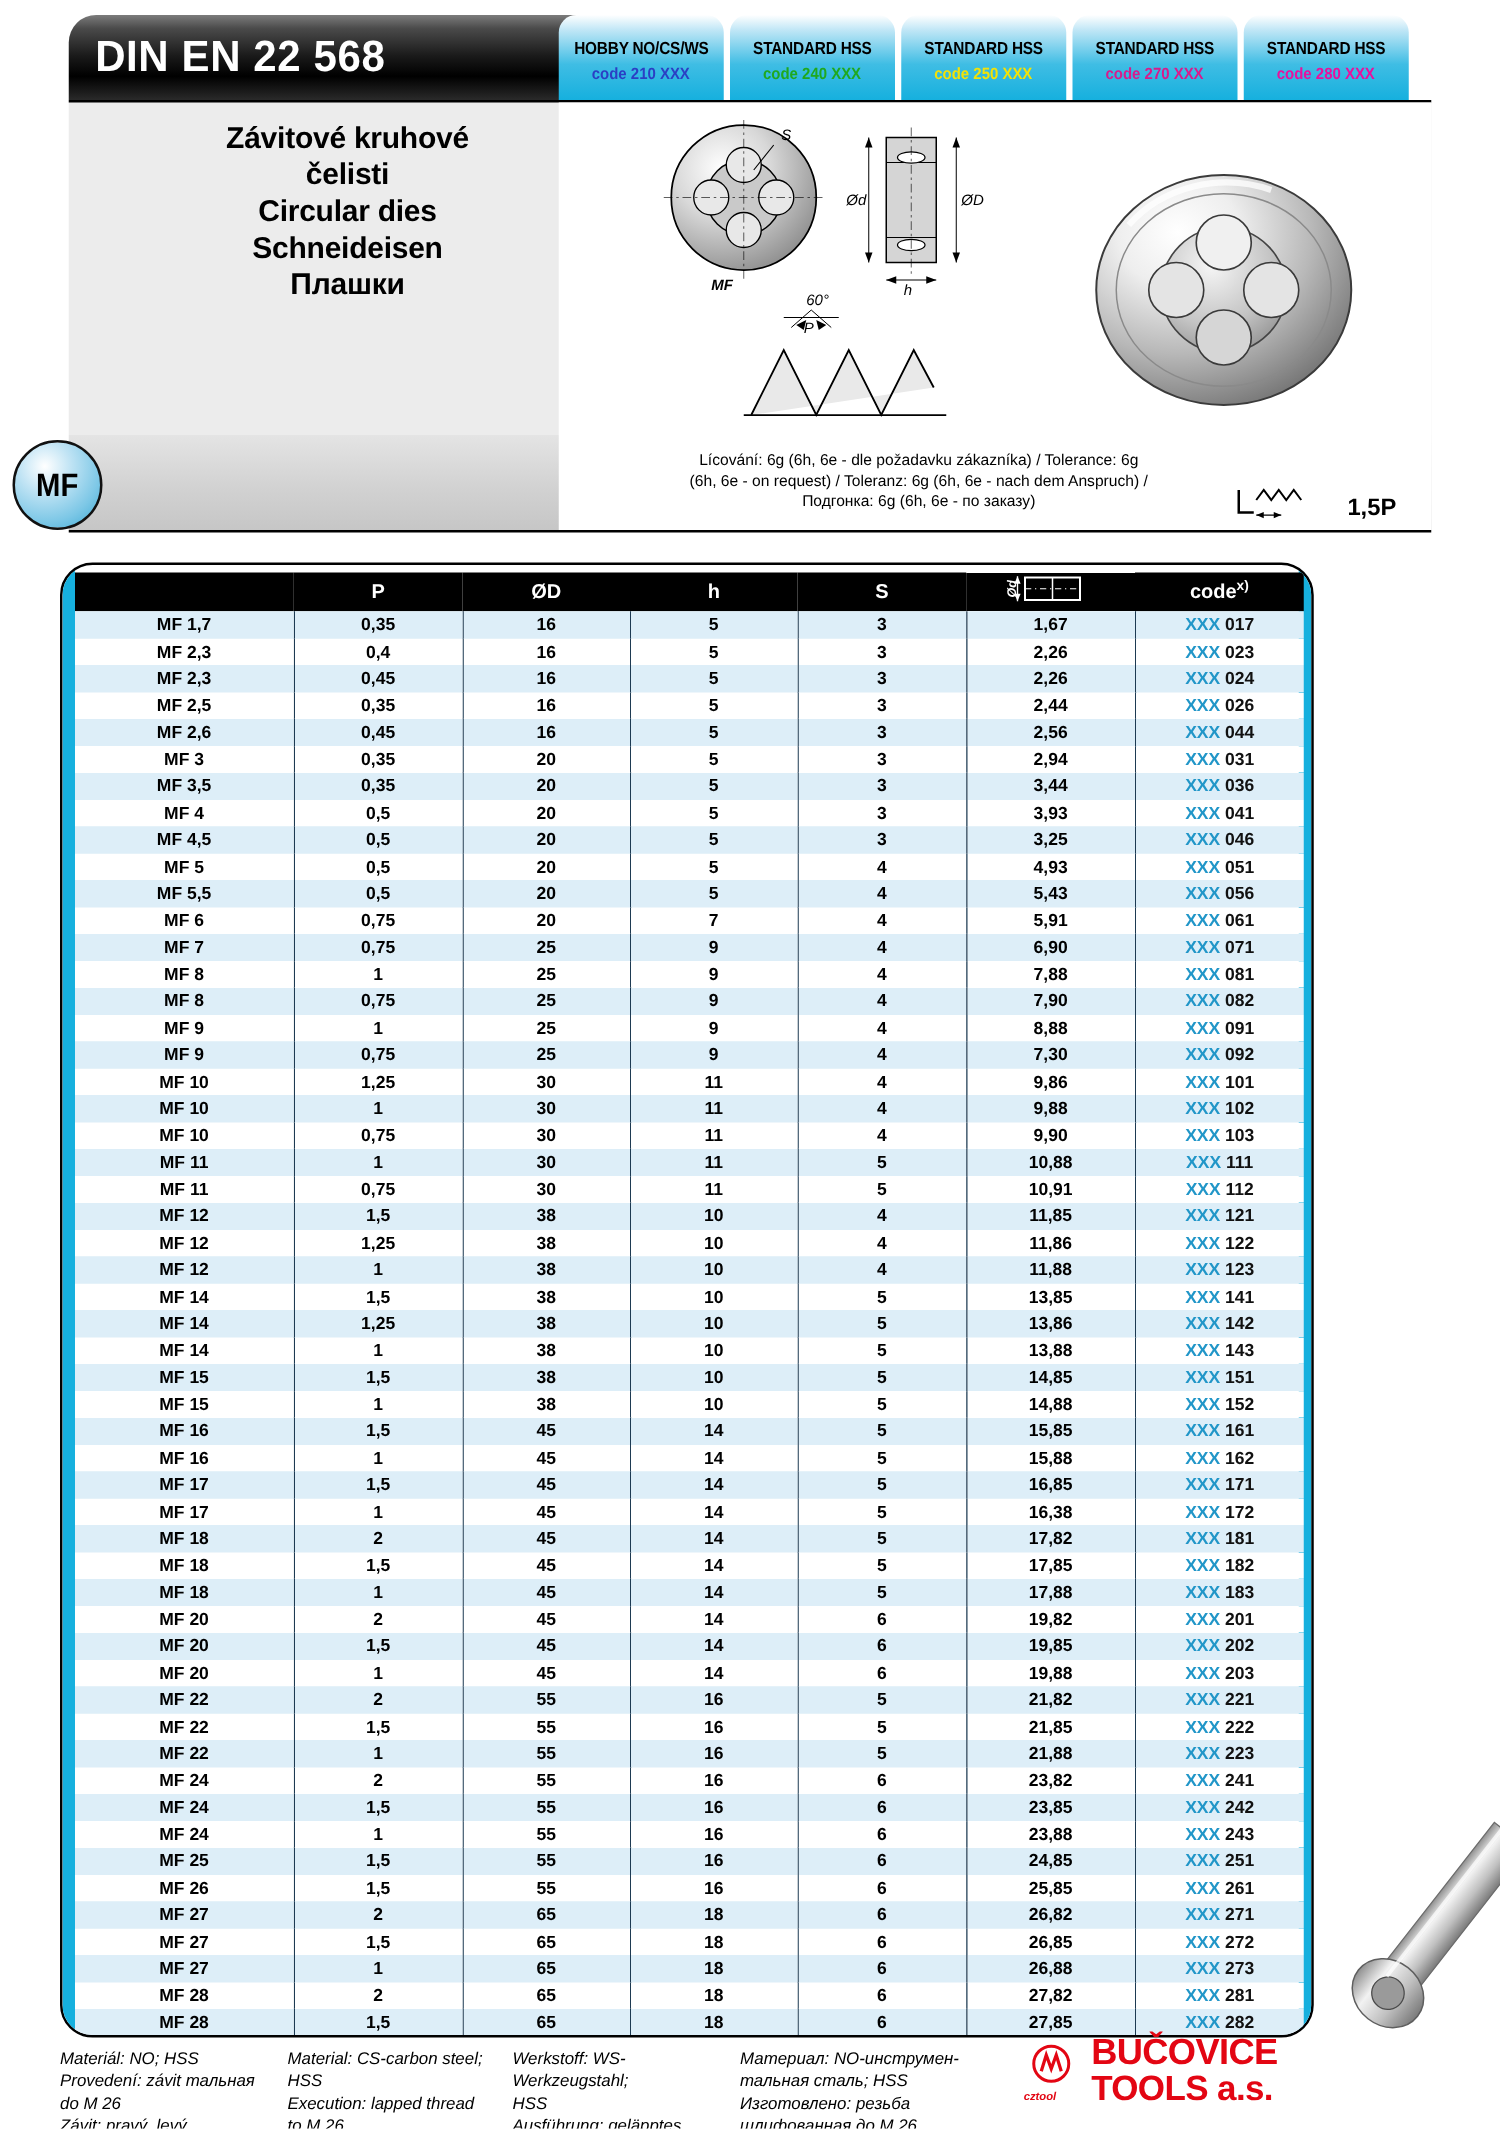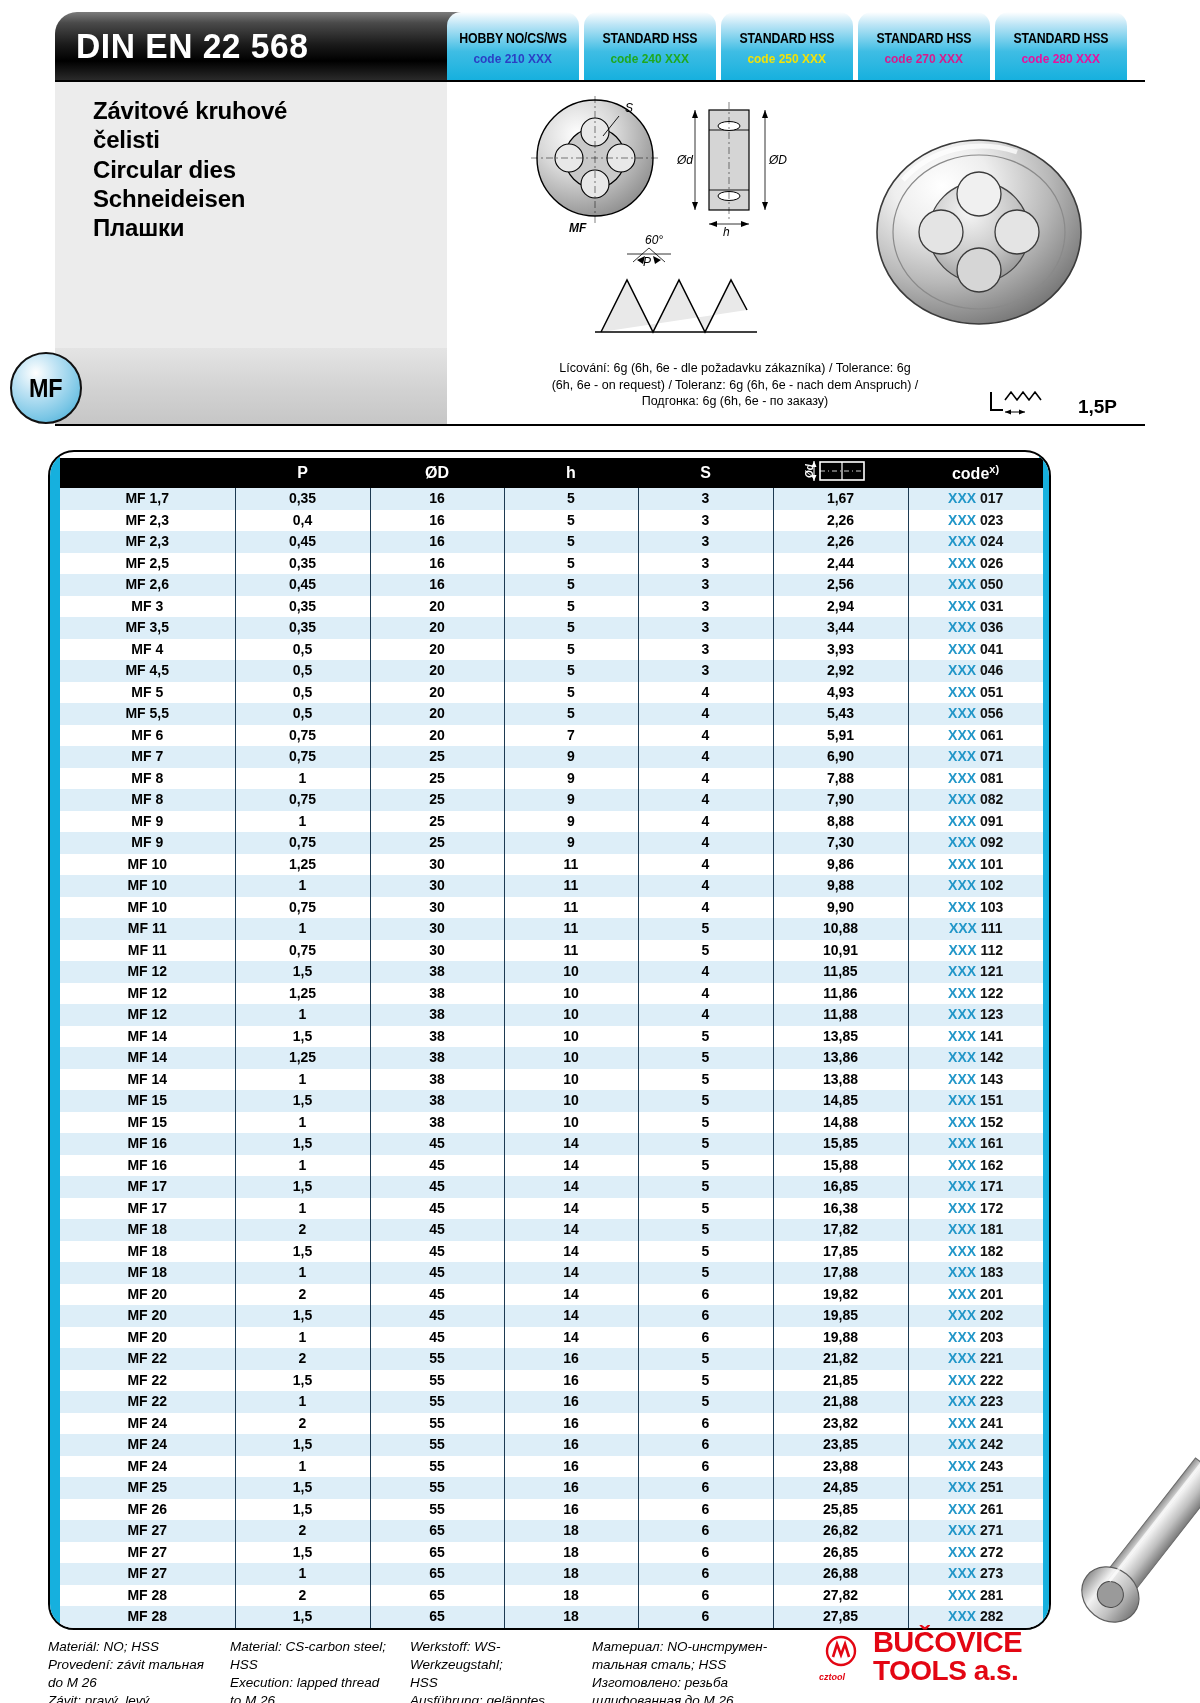--- a/index.html
+++ b/index.html
@@ -78,20 +78,21 @@
     position: absolute;
     left: 55px; top: 80px;
     width: 1090px; height: 268px;
     background: #ececec;
     border-top: 2px solid #000;
   }
   .left-titles {
     position: absolute;
     left: 38px; top: 14px;
     width: 370px;
+    text-align: center;
   }
   .left-titles div {
     font-size: 24px;
     font-weight: bold;
     color: #000;
     line-height: 1.22;
     letter-spacing: -0.2px;
   }
   .white-panel {
     position: absolute;
@@ -482,21 +483,21 @@
               <td>2,44</td>
               <td class="codecell"><span class="xxx">XXX</span><span class="num"> 026</span></td>
             </tr>
             <tr class="odd">
               <td>MF 2,6</td>
               <td>0,45</td>
               <td>16</td>
               <td>5</td>
               <td>3</td>
               <td>2,56</td>
-              <td class="codecell"><span class="xxx">XXX</span><span class="num"> 050</span></td>
+              <td class="codecell"><span class="xxx">XXX</span><span class="num"> 044</span></td>
             </tr>
             <tr class="even">
               <td>MF 3</td>
               <td>0,35</td>
               <td>20</td>
               <td>5</td>
               <td>3</td>
               <td>2,94</td>
               <td class="codecell"><span class="xxx">XXX</span><span class="num"> 031</span></td>
             </tr>
@@ -517,21 +518,21 @@
               <td>3</td>
               <td>3,93</td>
               <td class="codecell"><span class="xxx">XXX</span><span class="num"> 041</span></td>
             </tr>
             <tr class="odd">
               <td>MF 4,5</td>
               <td>0,5</td>
               <td>20</td>
               <td>5</td>
               <td>3</td>
-              <td>2,92</td>
+              <td>3,25</td>
               <td class="codecell"><span class="xxx">XXX</span><span class="num"> 046</span></td>
             </tr>
             <tr class="even">
               <td>MF 5</td>
               <td>0,5</td>
               <td>20</td>
               <td>5</td>
               <td>4</td>
               <td>4,93</td>
               <td class="codecell"><span class="xxx">XXX</span><span class="num"> 051</span></td>

